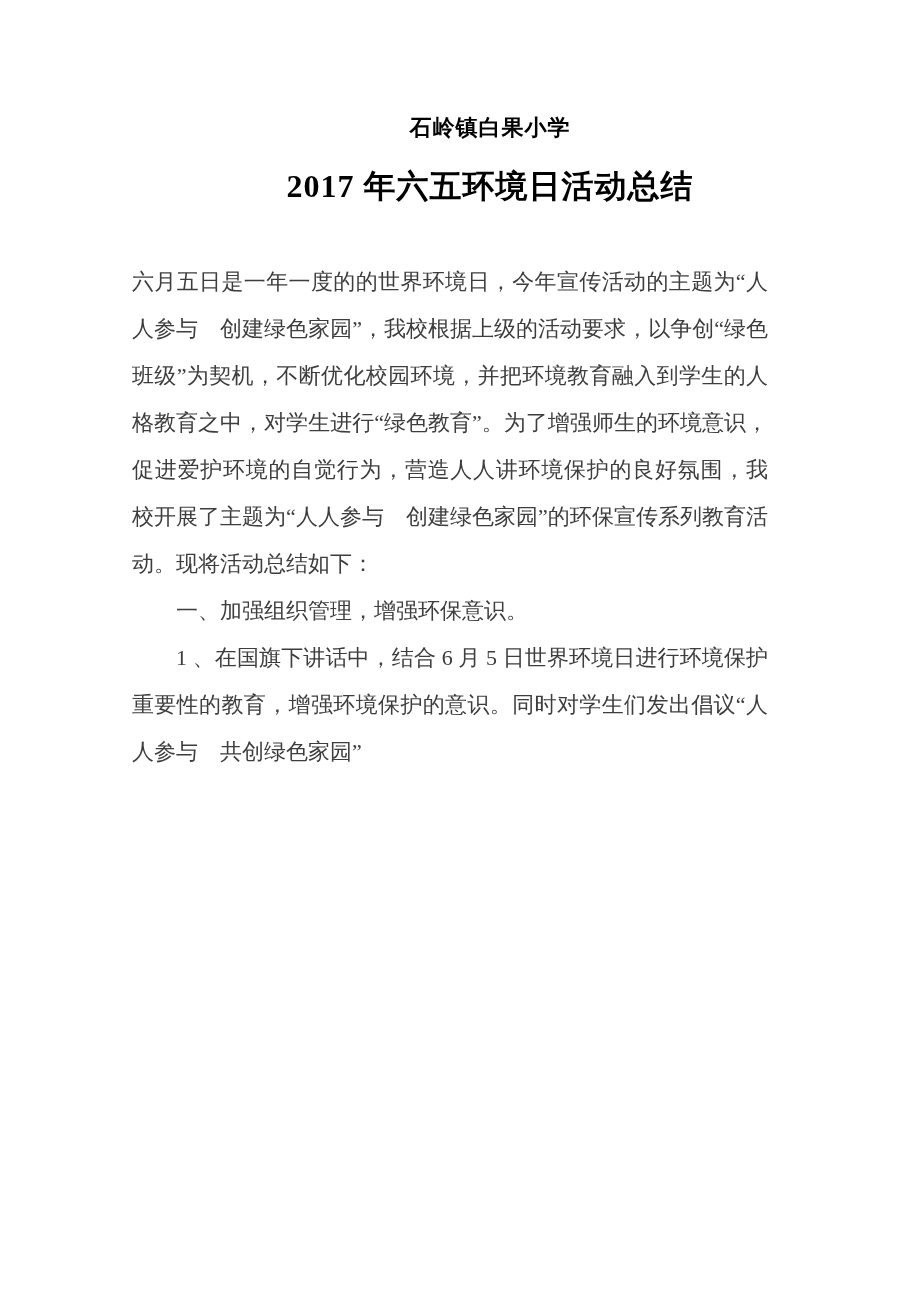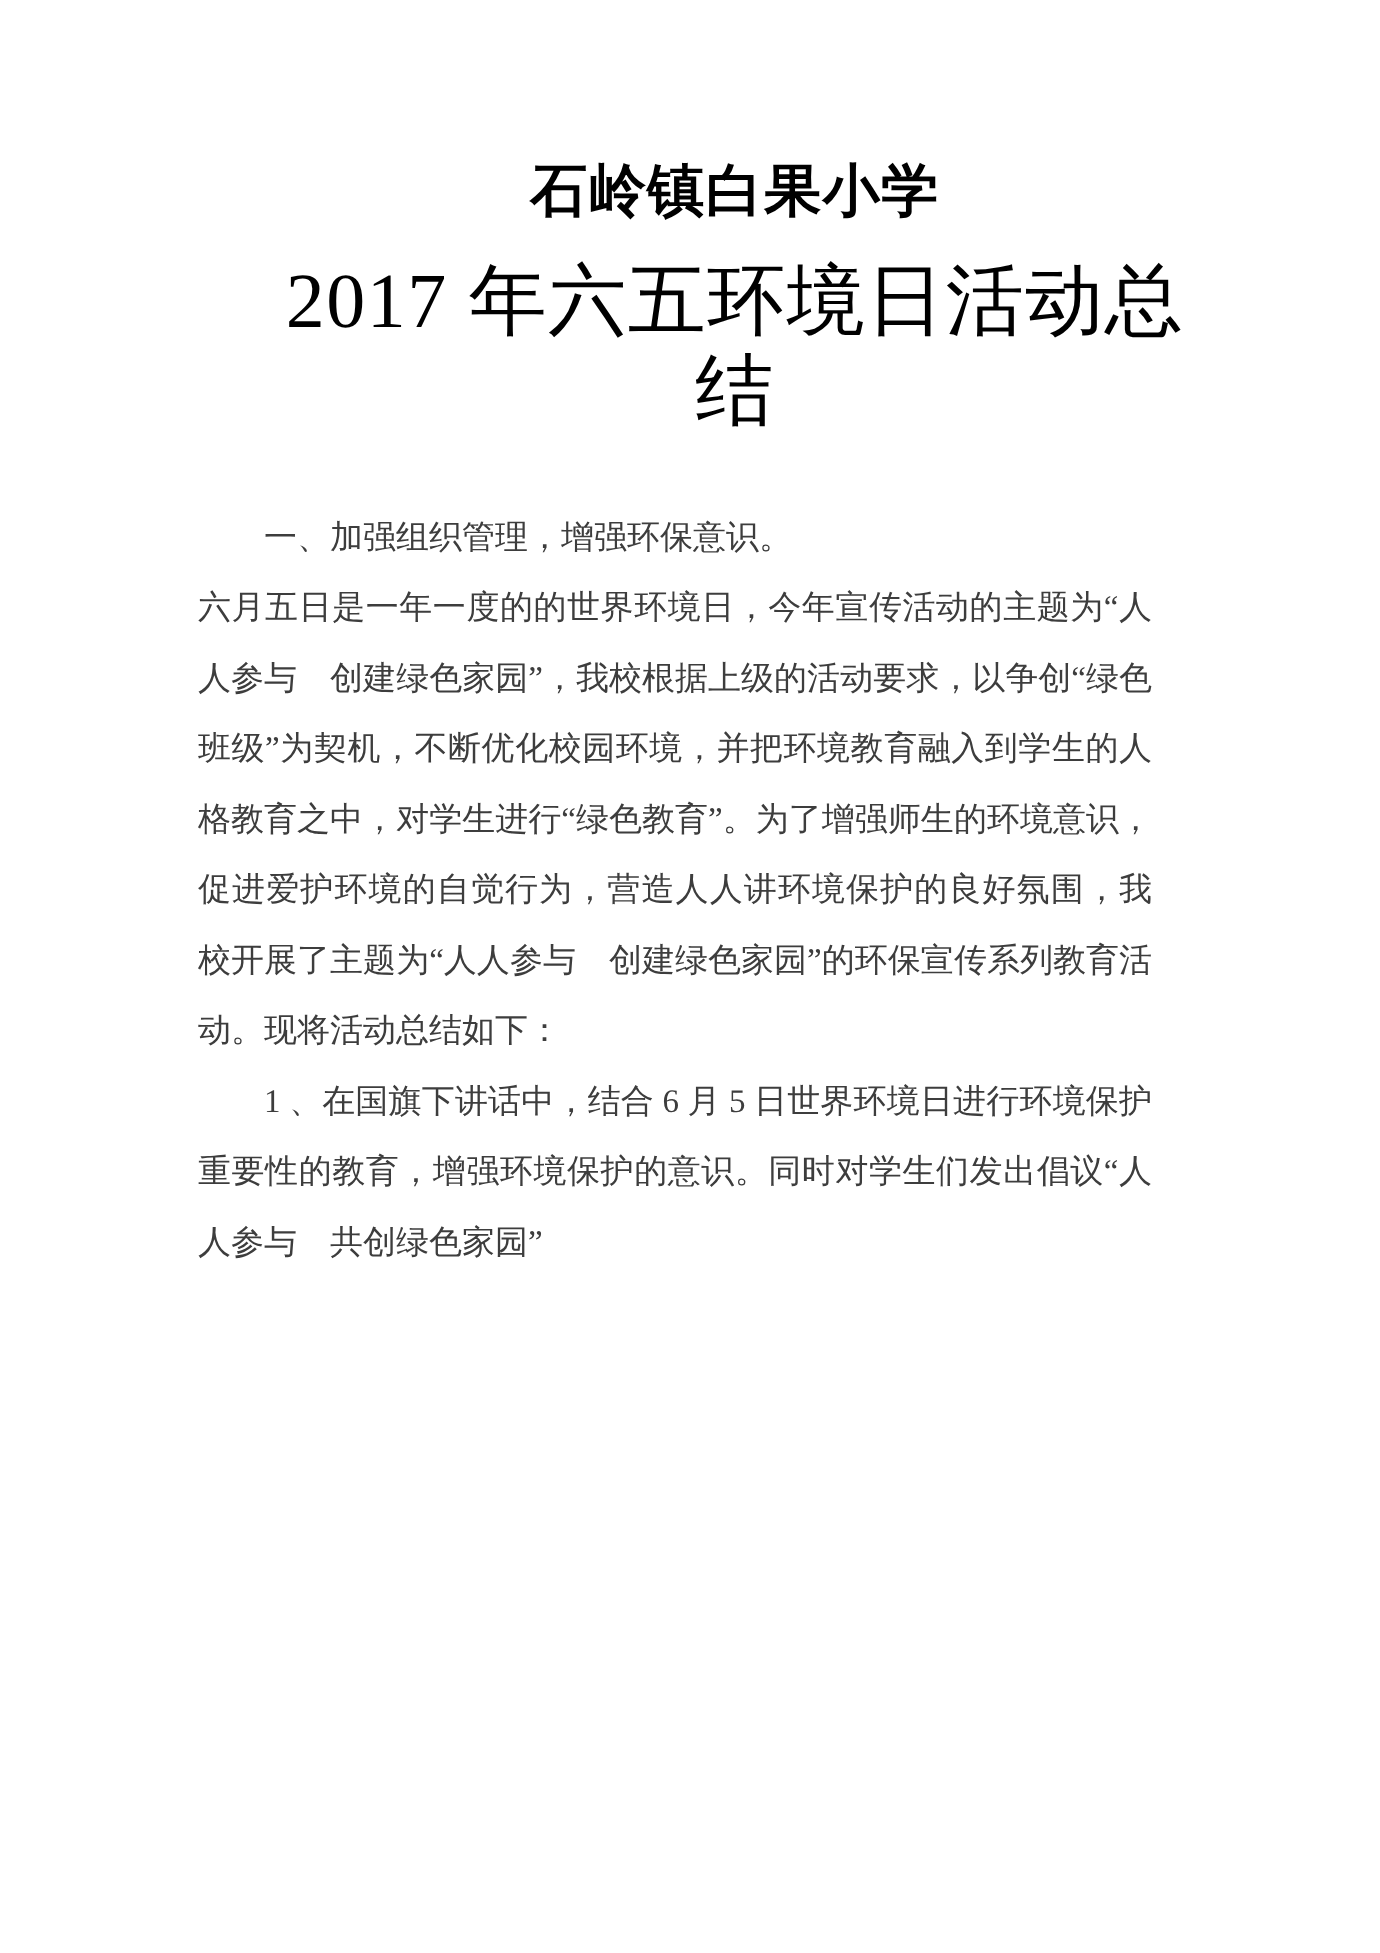--- a/index.html
+++ b/index.html
@@ -19,29 +19,29 @@
     margin-left: 132px;
     width: 636px;
   }
   .doc-header {
     position: relative;
     left: 40px;              
     text-align: center;
     color: #000000;
   }
   .school-line {
-    font-size: 38px;
+    font-size: 22px;
     font-weight: bold;
     line-height: 44px;
     letter-spacing: 1px;
   }
   .title-line {
-    margin-top: 22px;
-    font-size: 52px;
-    font-weight: normal;
+    margin-top: 6px;
+    font-size: 32px;
+    font-weight: bold;
     line-height: 60px;
     letter-spacing: 1px;
   }
   .doc-body {
     margin-top: 42px;
     color: #3d3d3d;
     font-size: 22px;
     line-height: 47px;
     text-align: justify;
     text-justify: inter-ideograph;
@@ -54,19 +54,19 @@
 
 <div class="page">
   <div class="content">
 
     <header class="doc-header">
       <div class="school-line">石岭镇白果小学</div>
       <div class="title-line">2017 年六五环境日活动总结</div>
     </header>
 
     <section class="doc-body">
+      <p class="para">六月五日是一年一度的的世界环境日，今年宣传活动的主题为“人人参与　创建绿色家园”，我校根据上级的活动要求，以争创“绿色班级”为契机，不断优化校园环境，并把环境教育融入到学生的人格教育之中，对学生进行“绿色教育”。为了增强师生的环境意识，促进爱护环境的自觉行为，营造人人讲环境保护的良好氛围，我校开展了主题为“人人参与　创建绿色家园”的环保宣传系列教育活动。现将活动总结如下：</p>
       <p class="para indent">一、加强组织管理，增强环保意识。</p>
-      <p class="para">六月五日是一年一度的的世界环境日，今年宣传活动的主题为“人人参与　创建绿色家园”，我校根据上级的活动要求，以争创“绿色班级”为契机，不断优化校园环境，并把环境教育融入到学生的人格教育之中，对学生进行“绿色教育”。为了增强师生的环境意识，促进爱护环境的自觉行为，营造人人讲环境保护的良好氛围，我校开展了主题为“人人参与　创建绿色家园”的环保宣传系列教育活动。现将活动总结如下：</p>
       <p class="para indent">1 、在国旗下讲话中，结合 6 月 5 日世界环境日进行环境保护重要性的教育，增强环境保护的意识。同时对学生们发出倡议“人人参与　共创绿色家园”</p>
     </section>
 
   </div>
 </div>
 
 </body></html>

